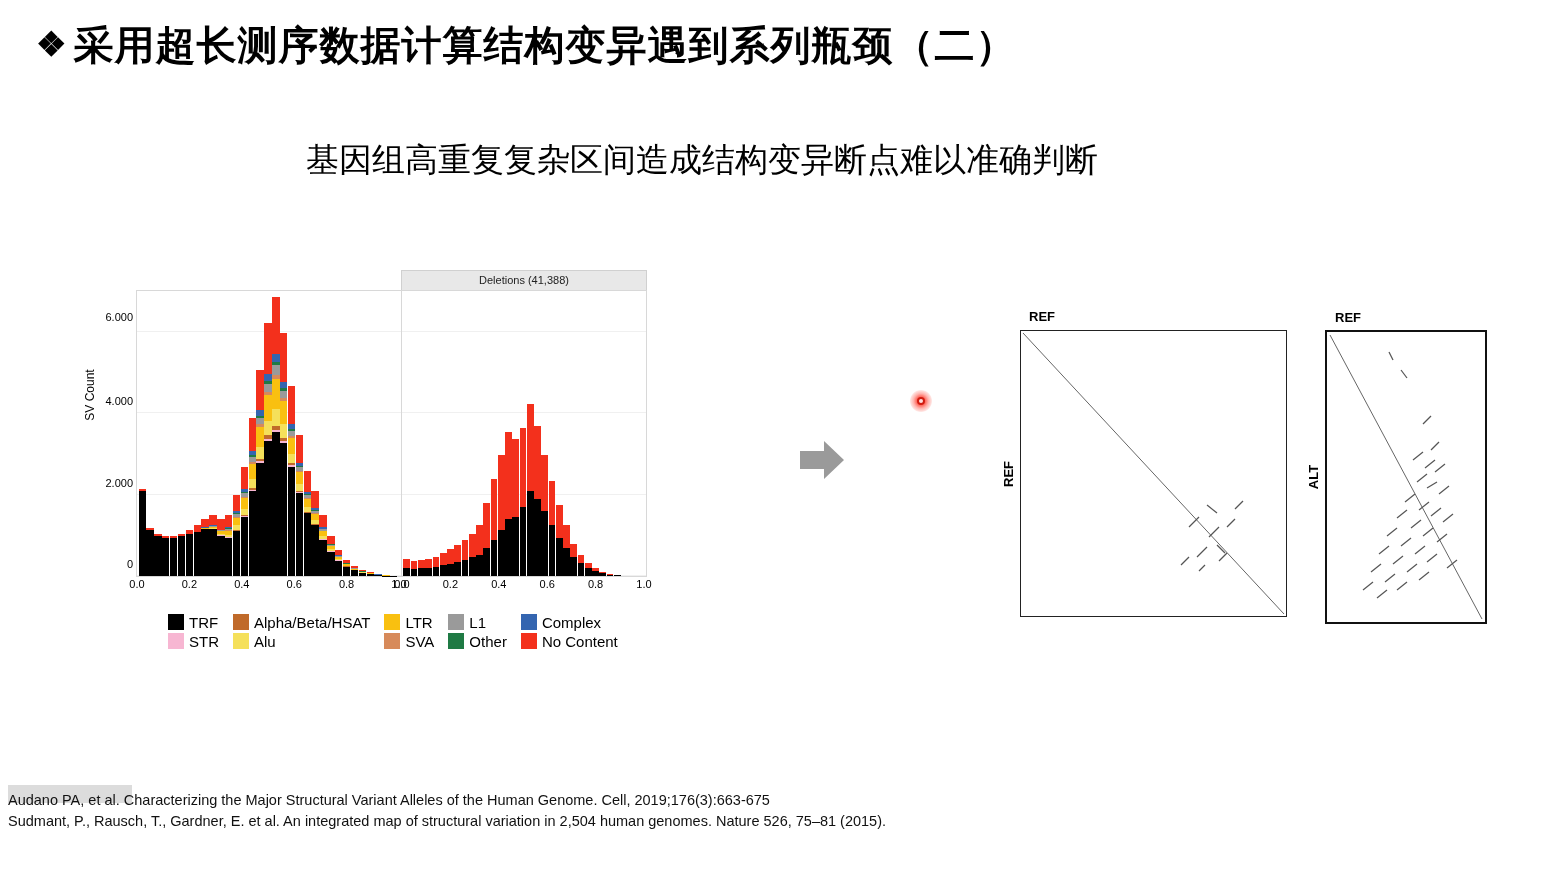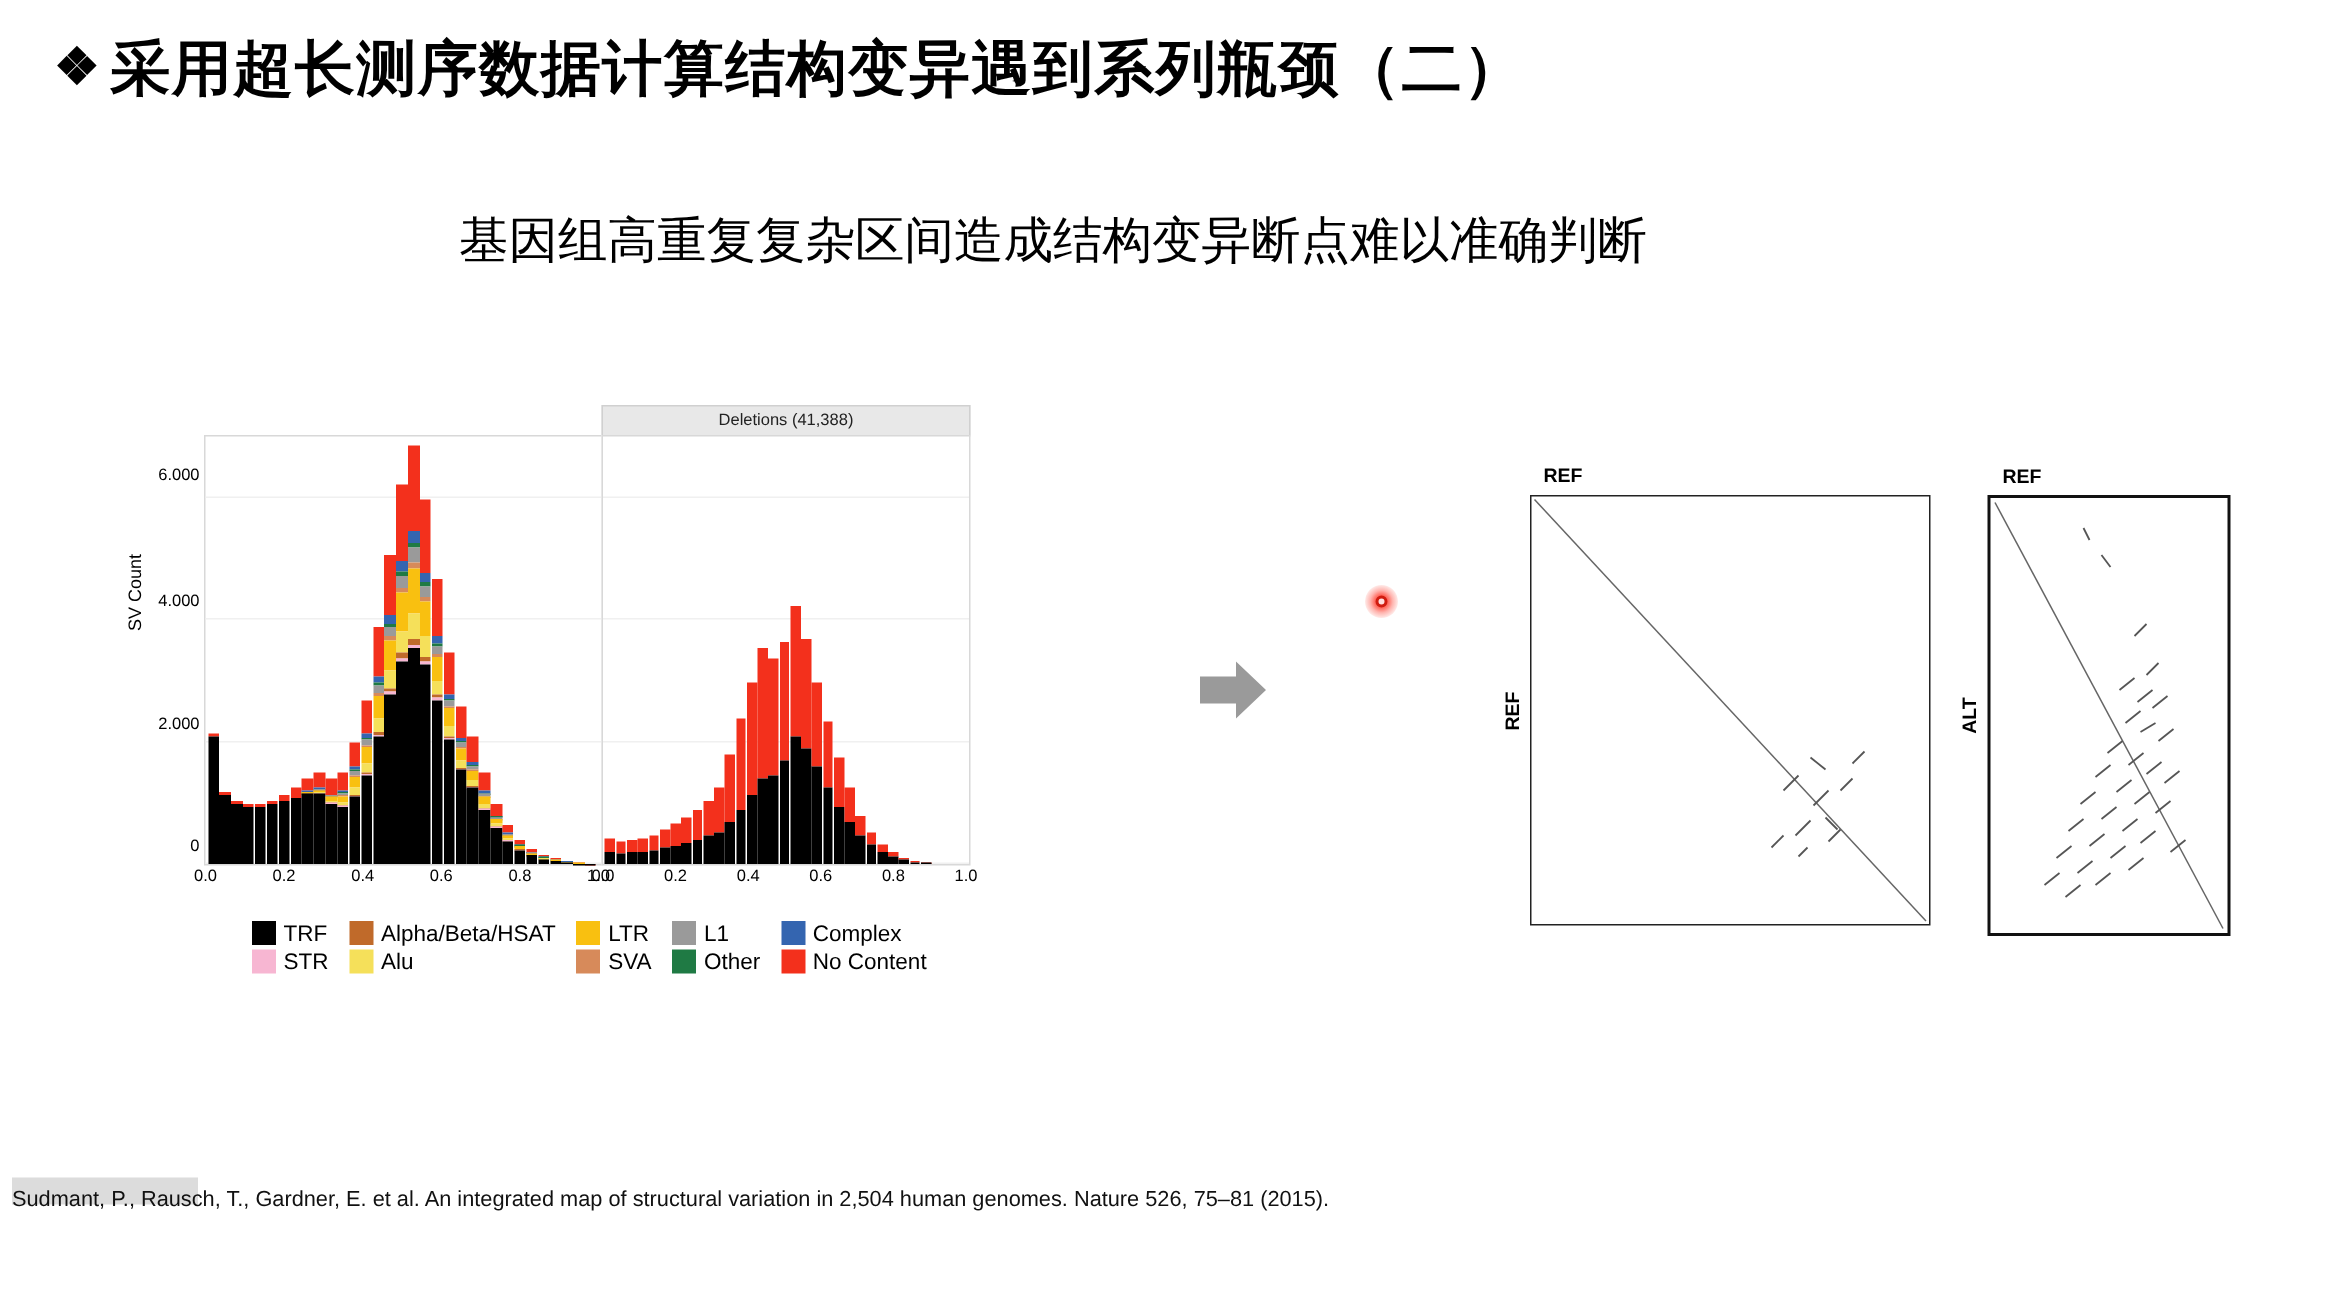--- a/index.html
+++ b/index.html
@@ -832,14 +832,15 @@
       <line x1="70" y1="258" x2="80" y2="250"></line>
       <line x1="36" y1="258" x2="46" y2="250"></line>
       <line x1="50" y1="266" x2="60" y2="258"></line>
       <line x1="120" y1="236" x2="130" y2="228"></line>
     </g>
   </svg>
 </div>
 
 <div class="ref-highlight"></div>
 <div class="refs">
+  <div>Audano PA, et al. Characterizing the Major Structural Variant Alleles of the Human Genome. Cell, 2019;176(3):663-675</div>
   <div>Sudmant, P., Rausch, T., Gardner, E. et al. An integrated map of structural variation in 2,504 human genomes. Nature 526, 75–81 (2015).</div>
 </div>
 
 </body></html>

